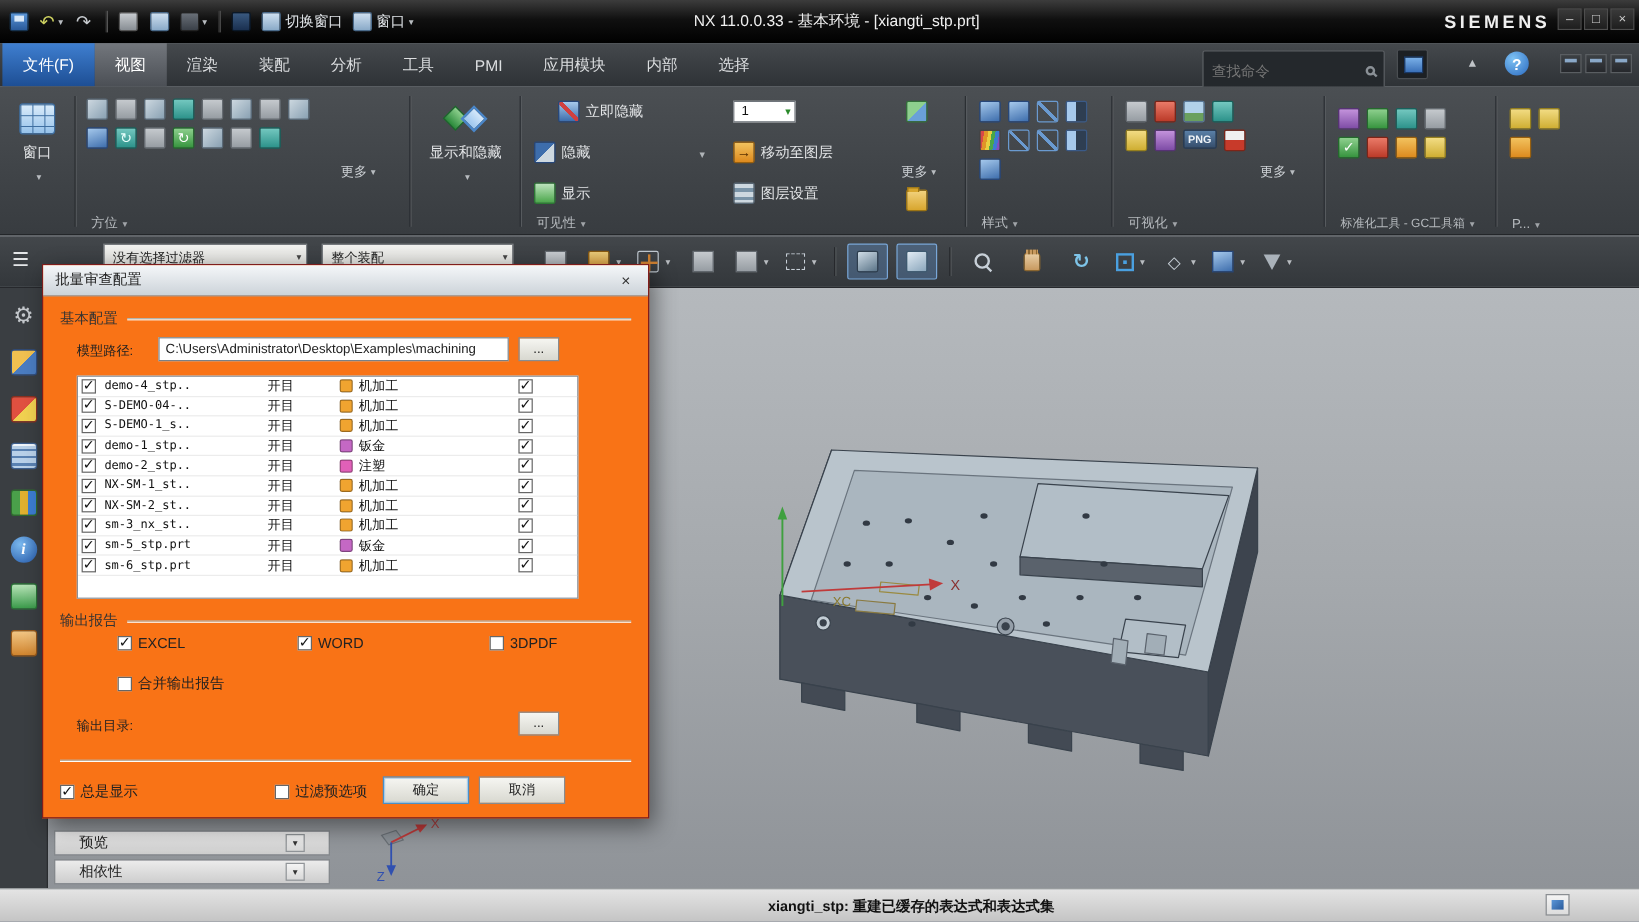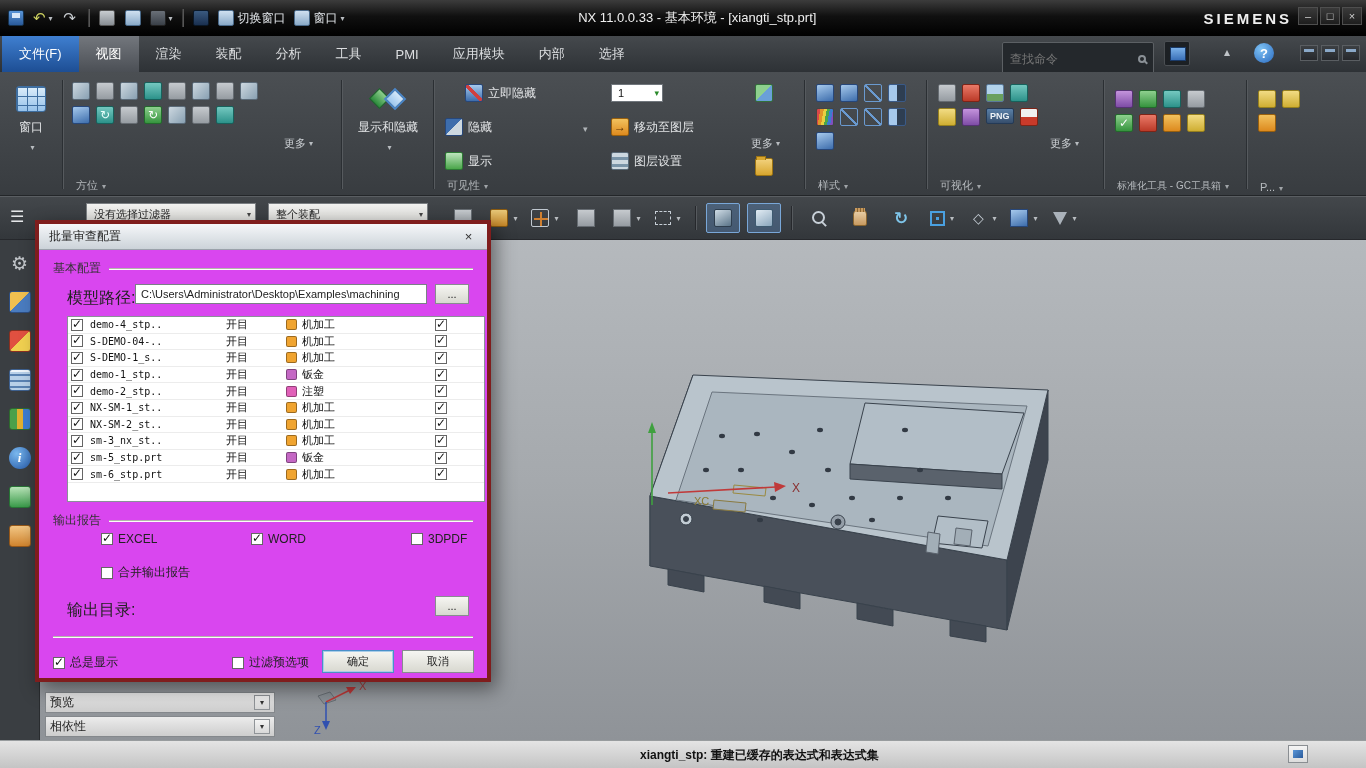--- a/index.html
+++ b/index.html
@@ -144,43 +144,43 @@
   .sb-web { background:linear-gradient(#b8e4b8,#3a9a4a); border:1px solid #287436; }
   .sb-hist { background:linear-gradient(#f2c684,#d0842e); border:1px solid #96581a; }
 
   
   .viewport { position:absolute; left:40px; top:240px; width:1326px; height:500px;
     background:linear-gradient(#b5b9bd,#a5a9ad 48%,#8f9398); }
   .viewport svg { position:absolute; left:0; top:0; }
 
   
   .panelbar { position:absolute; left:45px; width:230px; height:21px; background:linear-gradient(#ececec,#cdcdcd);
-    border:1px solid #84888c; color:#222; display:flex; align-items:center; padding:0 4px; z-index:5; }
+    border:1px solid #84888c; color:#222; display:flex; align-items:center; padding:0 20px; z-index:5; }
   .panelbar .chev { margin-left:auto; width:16px; height:15px; border:1px solid #909498; background:linear-gradient(#f4f4f4,#d8d8d8);
     display:flex; align-items:center; justify-content:center; font-size:8px; color:#333; }
 
   
   .statusbar { position:absolute; left:0; top:740px; width:1366px; height:28px;
     background:linear-gradient(#e4e4e4,#c4c4c4); border-top:1px solid #989c9e; color:#111; }
   .statusmsg { position:absolute; left:640px; top:6px; font-weight:bold; font-size:12px; }
   .status-icon { position:absolute; right:58px; top:4px; width:20px; height:18px; border:1px solid #8a8e92;
     background:linear-gradient(#f4f4f4,#dcdcdc); }
   .status-icon::after { content:""; position:absolute; left:4px; top:4px; width:10px; height:8px; background:linear-gradient(135deg,#5a96d8,#2a5a9a); }
 
   
-  .dlg { position:absolute; left:35px; top:220px; width:456px; height:462px; background:#d946ef;
-    border:4px solid #7f1d1d; box-shadow:5px 7px 18px rgba(0,0,0,.45); z-index:20; color:#222; }
+  .dlg { position:absolute; left:35px; top:220px; width:506px; height:462px; background:#f97316;
+    border:1px solid #7f1d1d; box-shadow:5px 7px 18px rgba(0,0,0,.45); z-index:20; color:#222; }
   .dlg-title { height:26px; background:linear-gradient(#f5f7f9,#ccd3d9); border-bottom:1px solid #9aa2aa;
     display:flex; align-items:center; padding:0 10px; font-size:12px; color:#222; }
   .dlg-close { margin-left:auto; width:17px; height:17px; display:flex; align-items:center; justify-content:center;
     color:#333; font-size:13px; }
   .grp { position:absolute; left:14px; right:14px; display:flex; align-items:center; gap:8px; color:#333; }
   .grp::after { content:""; flex:1; height:1px; background:#b4b4ac; box-shadow:0 1px 0 #fdfdf9; }
   .hline { position:absolute; left:14px; right:14px; height:1px; background:#b4b4ac; box-shadow:0 1px 0 #fdfdf9; }
-  .dlabel { position:absolute; font-size:16px; color:#222; }
+  .dlabel { position:absolute; font-size:11px; color:#222; }
   .dinput { position:absolute; height:20px; background:#fff; border:1px solid #7a8086; font-size:11px; color:#222;
     display:flex; align-items:center; padding:0 5px; overflow:hidden; white-space:nowrap; }
   .dbtn { position:absolute; height:20px; background:linear-gradient(#f6f6f2,#d8d8d0); border:1px solid #888c90;
     display:flex; align-items:center; justify-content:center; font-size:11px; color:#222; }
   .ptable { position:absolute; left:28px; top:92px; width:418px; height:186px; background:#fff; border:1px solid #8a9098; }
   .phead { display:flex; height:19px; background:linear-gradient(#f3f6f9,#d4dce3); border-bottom:1px solid #a6aeb6; }
   .th { display:flex; align-items:center; justify-content:center; font-size:11px; color:#222; border-right:1px solid #b8c0c8; overflow:hidden; }
   .th.h1 { width:152px; } .th.h2 { width:62px; } .th.h3 { width:116px; } .th.h4 { width:84px; border-right:none; flex:1; }
   .trow { display:flex; height:16.6px; align-items:center; border-bottom:1px solid #ececec; }
   .tc { display:flex; align-items:center; overflow:hidden; font-size:11px; color:#111; height:100%; }

